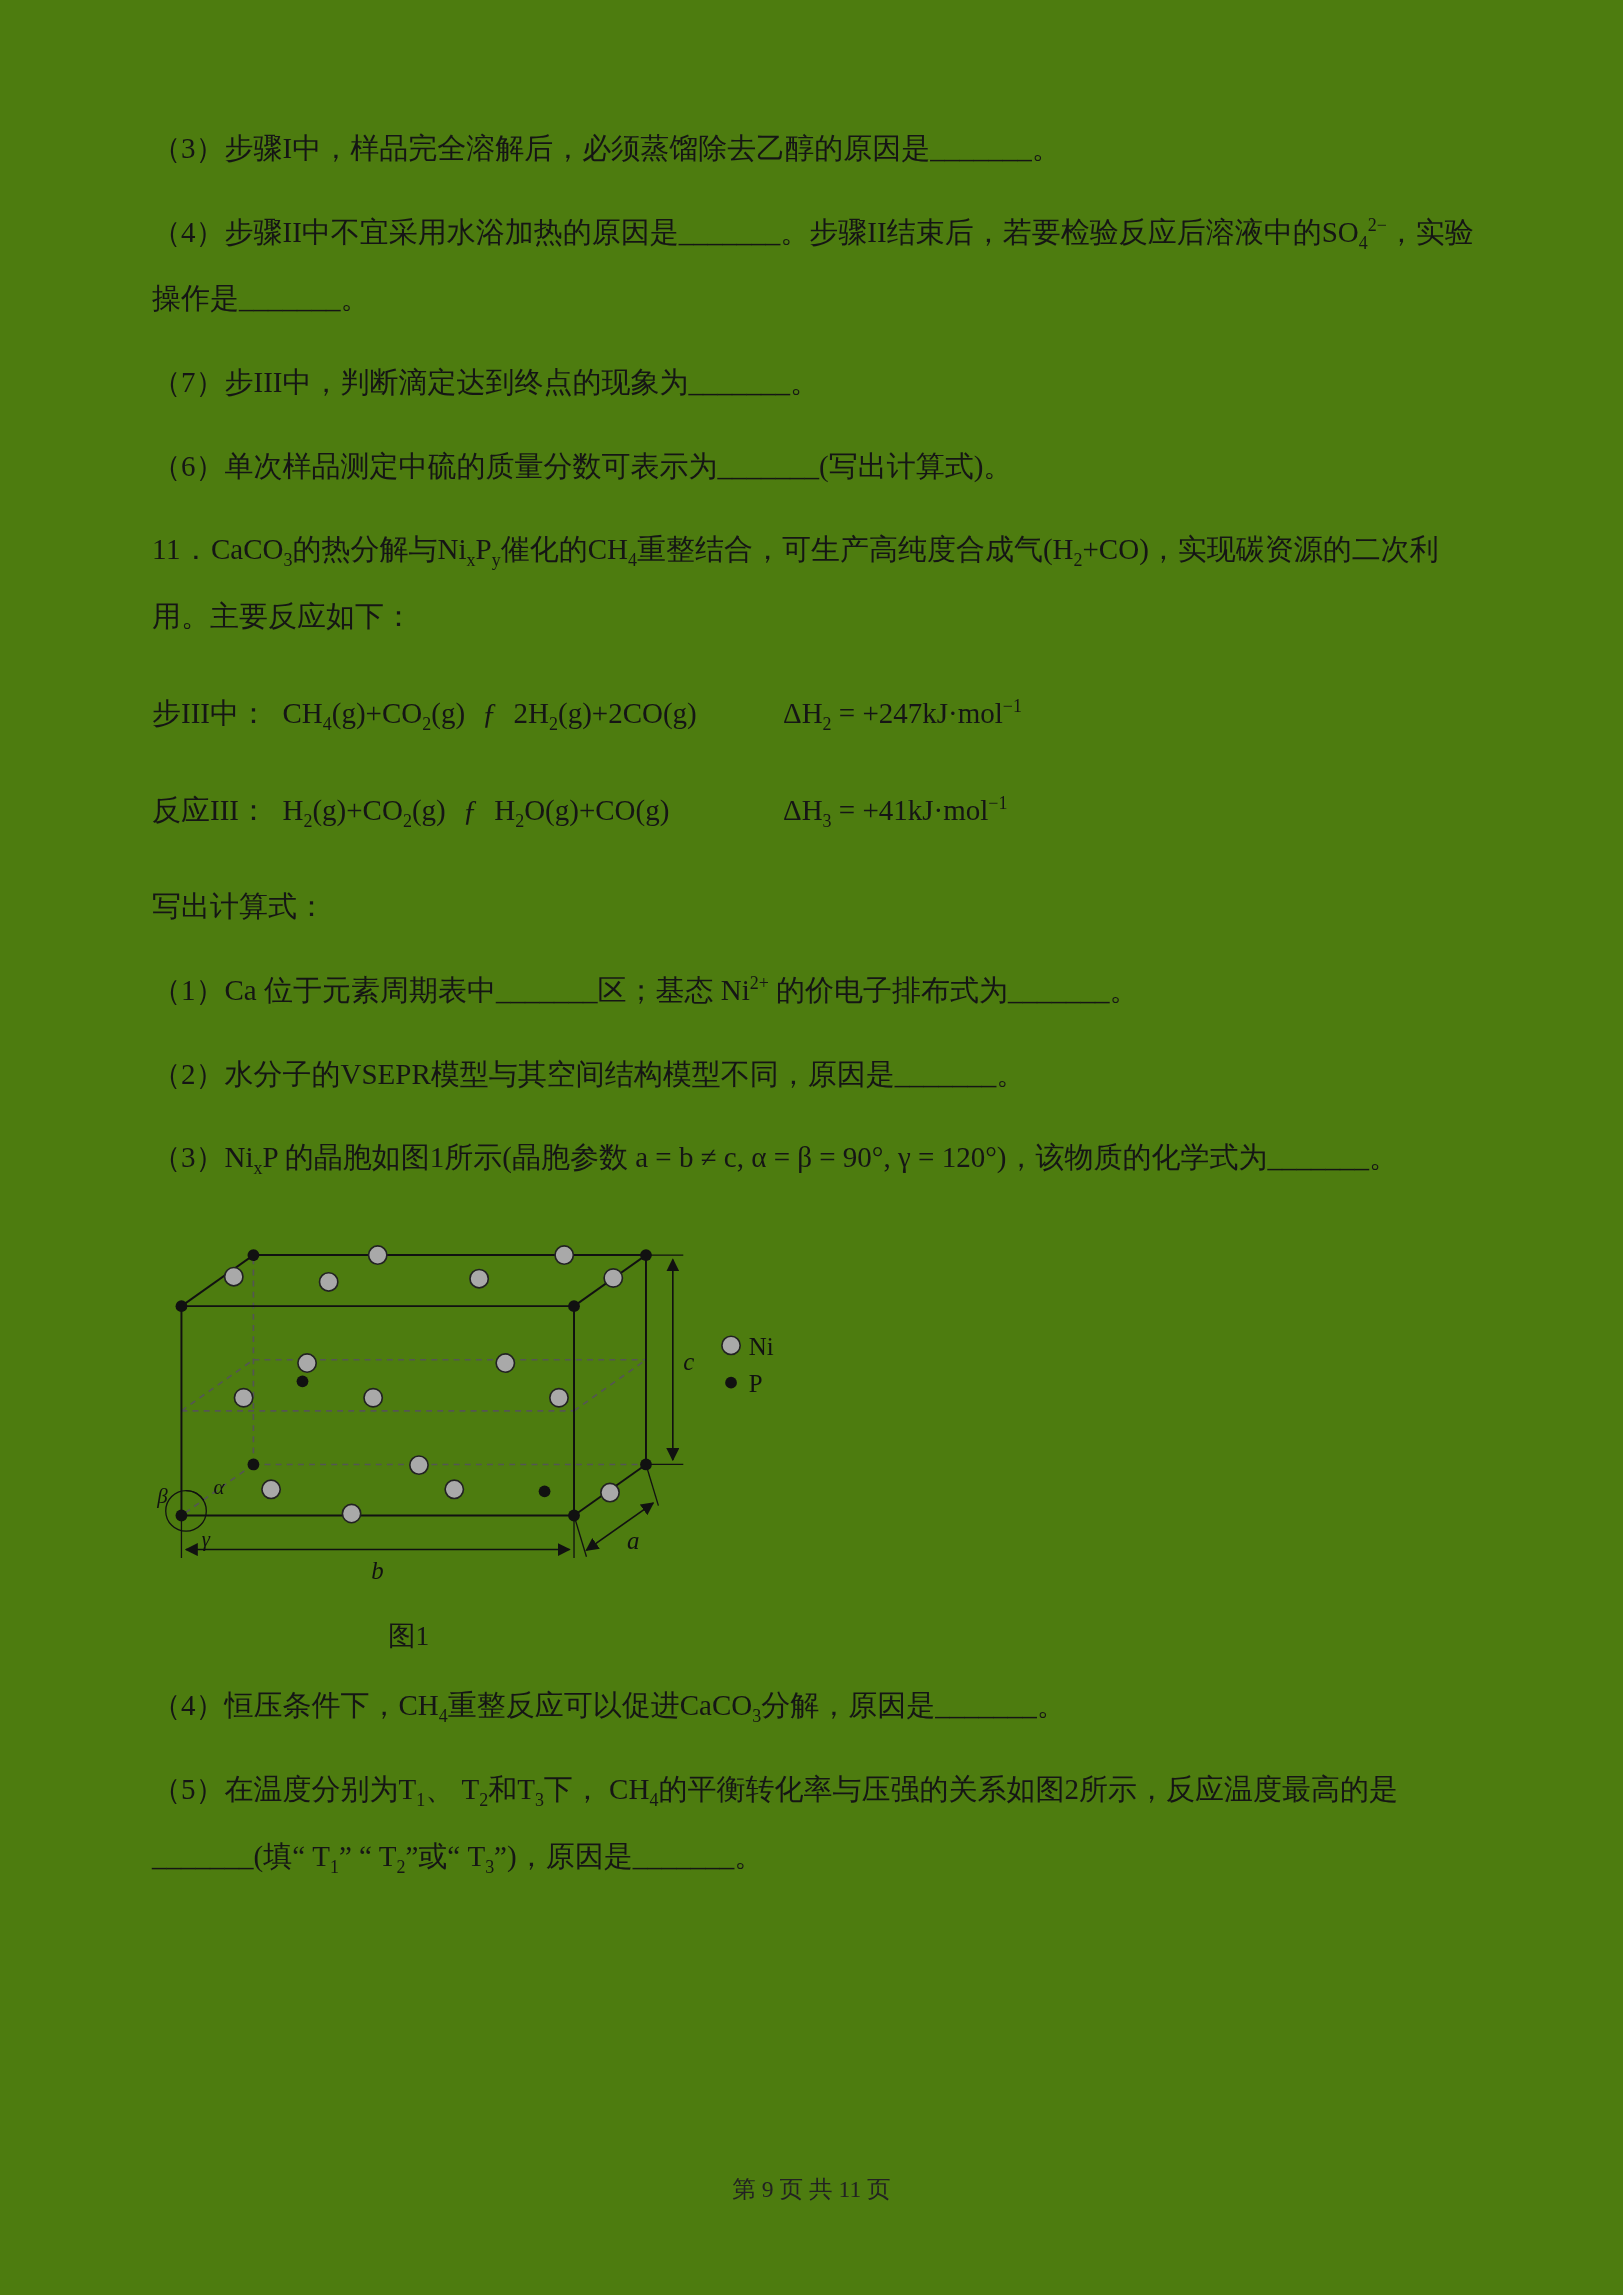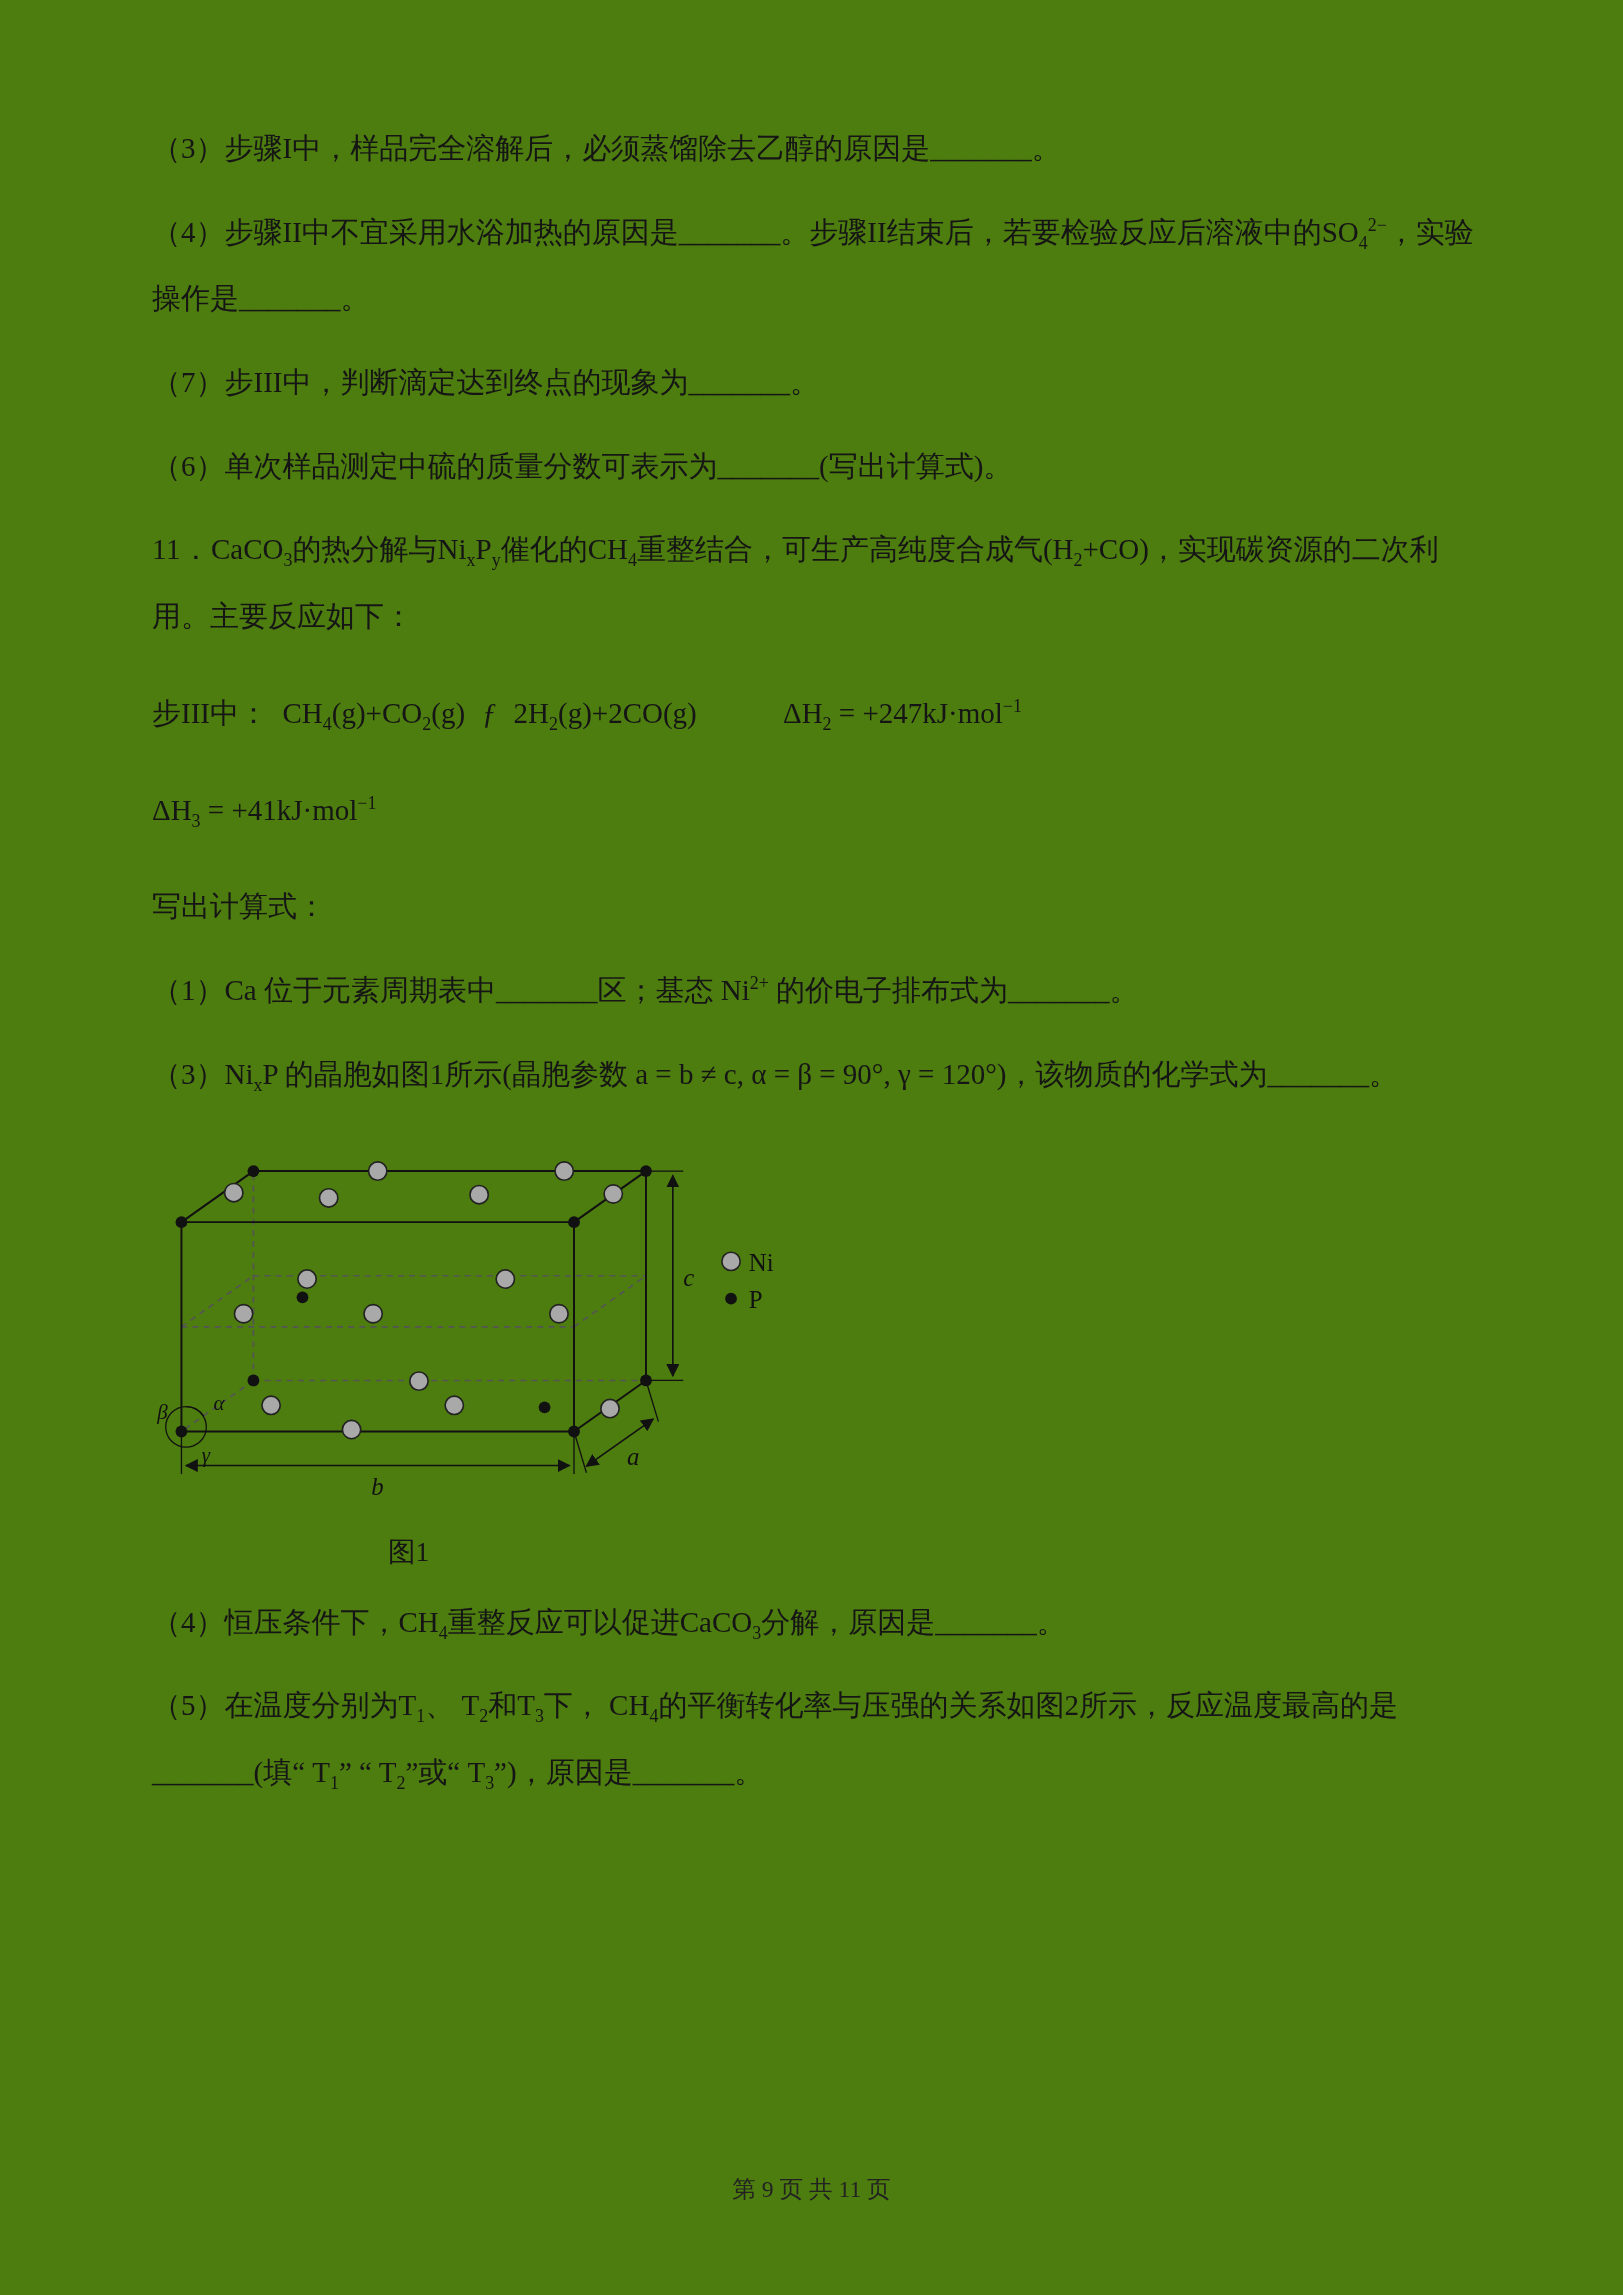--- a/index.html
+++ b/index.html
@@ -45,25 +45,27 @@
     <p>（7）步III中，判断滴定达到终点的现象为_______。</p>
     <p>（6）单次样品测定中硫的质量分数可表示为_______(写出计算式)。</p>
 
     <p><span class="qnum">11．</span><span>CaCO<sub>3</sub>的热分解与Ni<sub>x</sub>P<sub>y</sub>催化的CH<sub>4</sub>重整结合，可生产高纯度合成气(H<sub>2</sub>+CO)，实现碳资源的二次利用。主要反应如下：</span></p>
 
     <div class="rxn">
       <span class="rxn-left"><span>步III中：</span> <span>CH<sub>4</sub>(g)+CO<sub>2</sub>(g)</span><span class="arrow-f">ƒ</span><span>2H<sub>2</sub>(g)+2CO(g)</span></span>
       <span class="rxn-dh">ΔH<sub>2</sub> = +247kJ·mol<sup>−1</sup></span>
     </div>
     <div class="rxn">
+      <span class="rxn-left"><span>反应III：</span> <span>H<sub>2</sub>(g)+CO<sub>2</sub>(g)</span><span class="arrow-f">ƒ</span><span>H<sub>2</sub>O(g)+CO(g)</span></span>
       <span class="rxn-dh">ΔH<sub>3</sub> = +41kJ·mol<sup>−1</sup></span>
     </div>
 
     <p class="prompt">写出计算式：</p>
     <p>（1）Ca 位于元素周期表中_______区；基态 Ni<sup>2+</sup> 的价电子排布式为_______。</p>
+    <p>（2）水分子的VSEPR模型与其空间结构模型不同，原因是_______。</p>
     <p>（3）Ni<sub>x</sub>P 的晶胞如图1所示(晶胞参数 a = b ≠ c, α = β = 90°, γ = 120°)，该物质的化学式为_______。</p>
 
     <div class="figure-wrap">
       <svg width="687" height="380" viewBox="0 0 1050 580" style="font-size:44px">
         <defs>
           <marker id="ah" viewBox="0 0 10 10" refX="9" refY="5" markerWidth="8" markerHeight="8" orient="auto-start-reverse">
             <path d="M0,0 L10,5 L0,10 z" fill="#111"></path>
           </marker>
         </defs>
 

